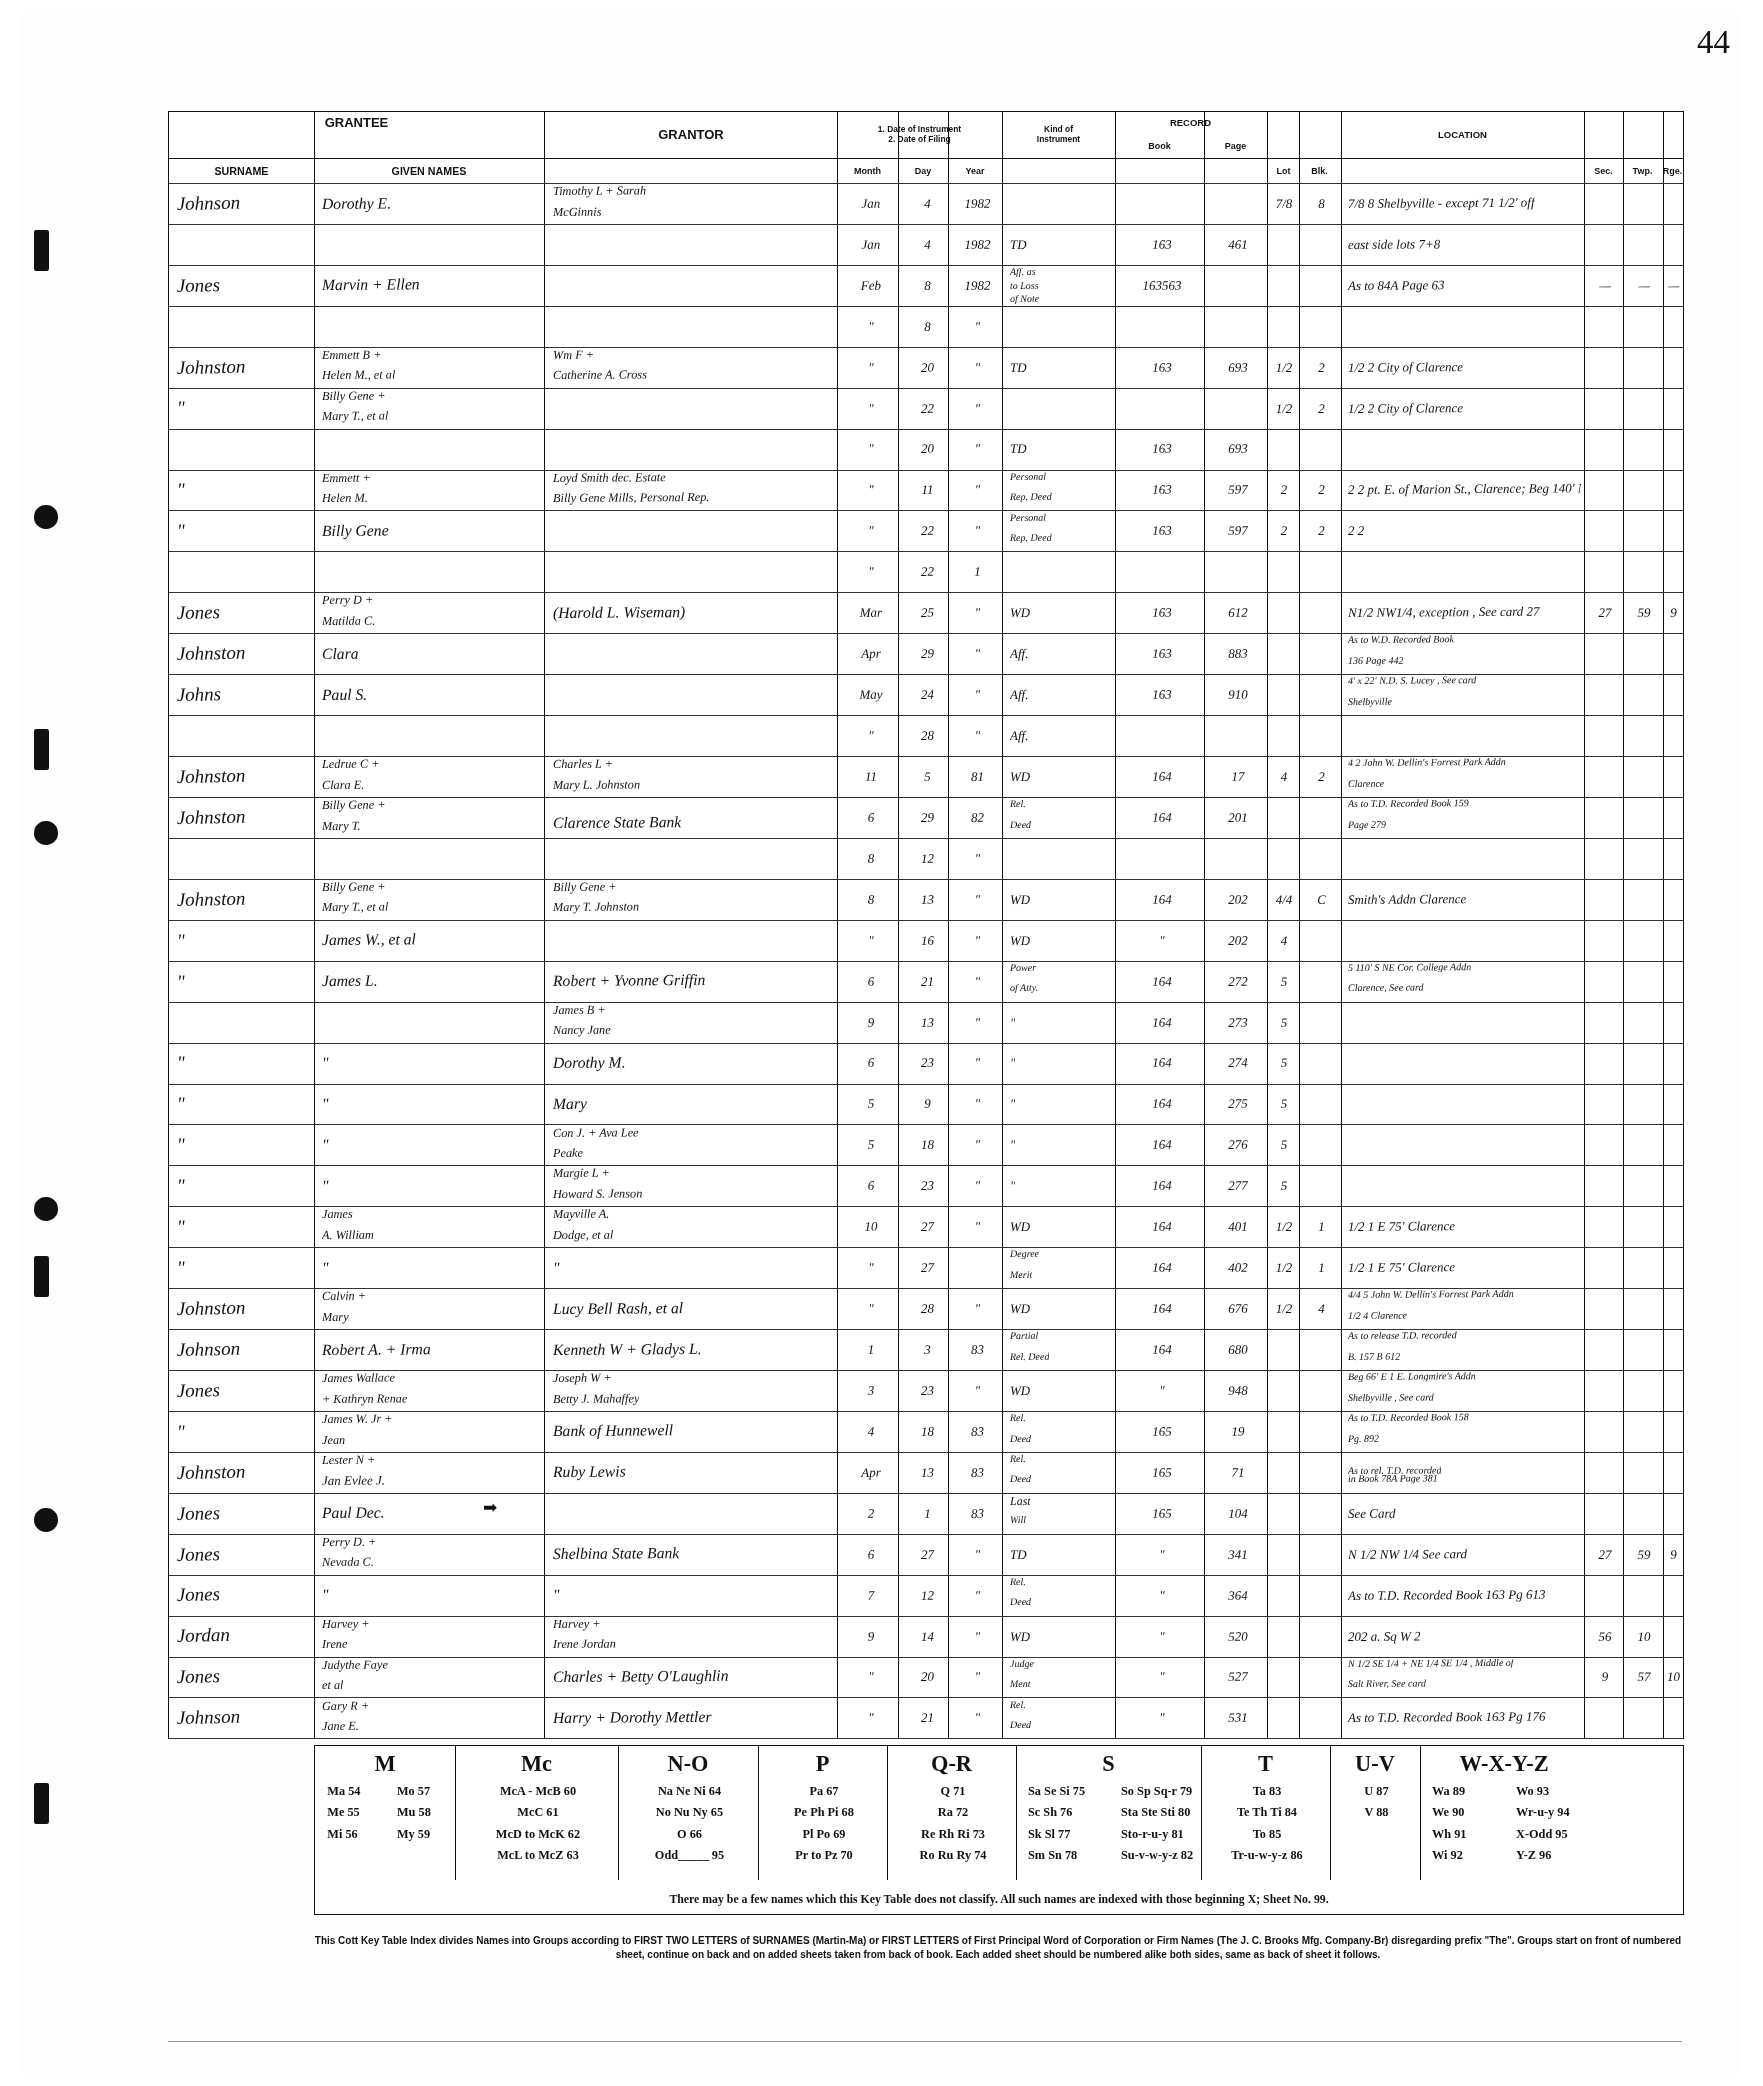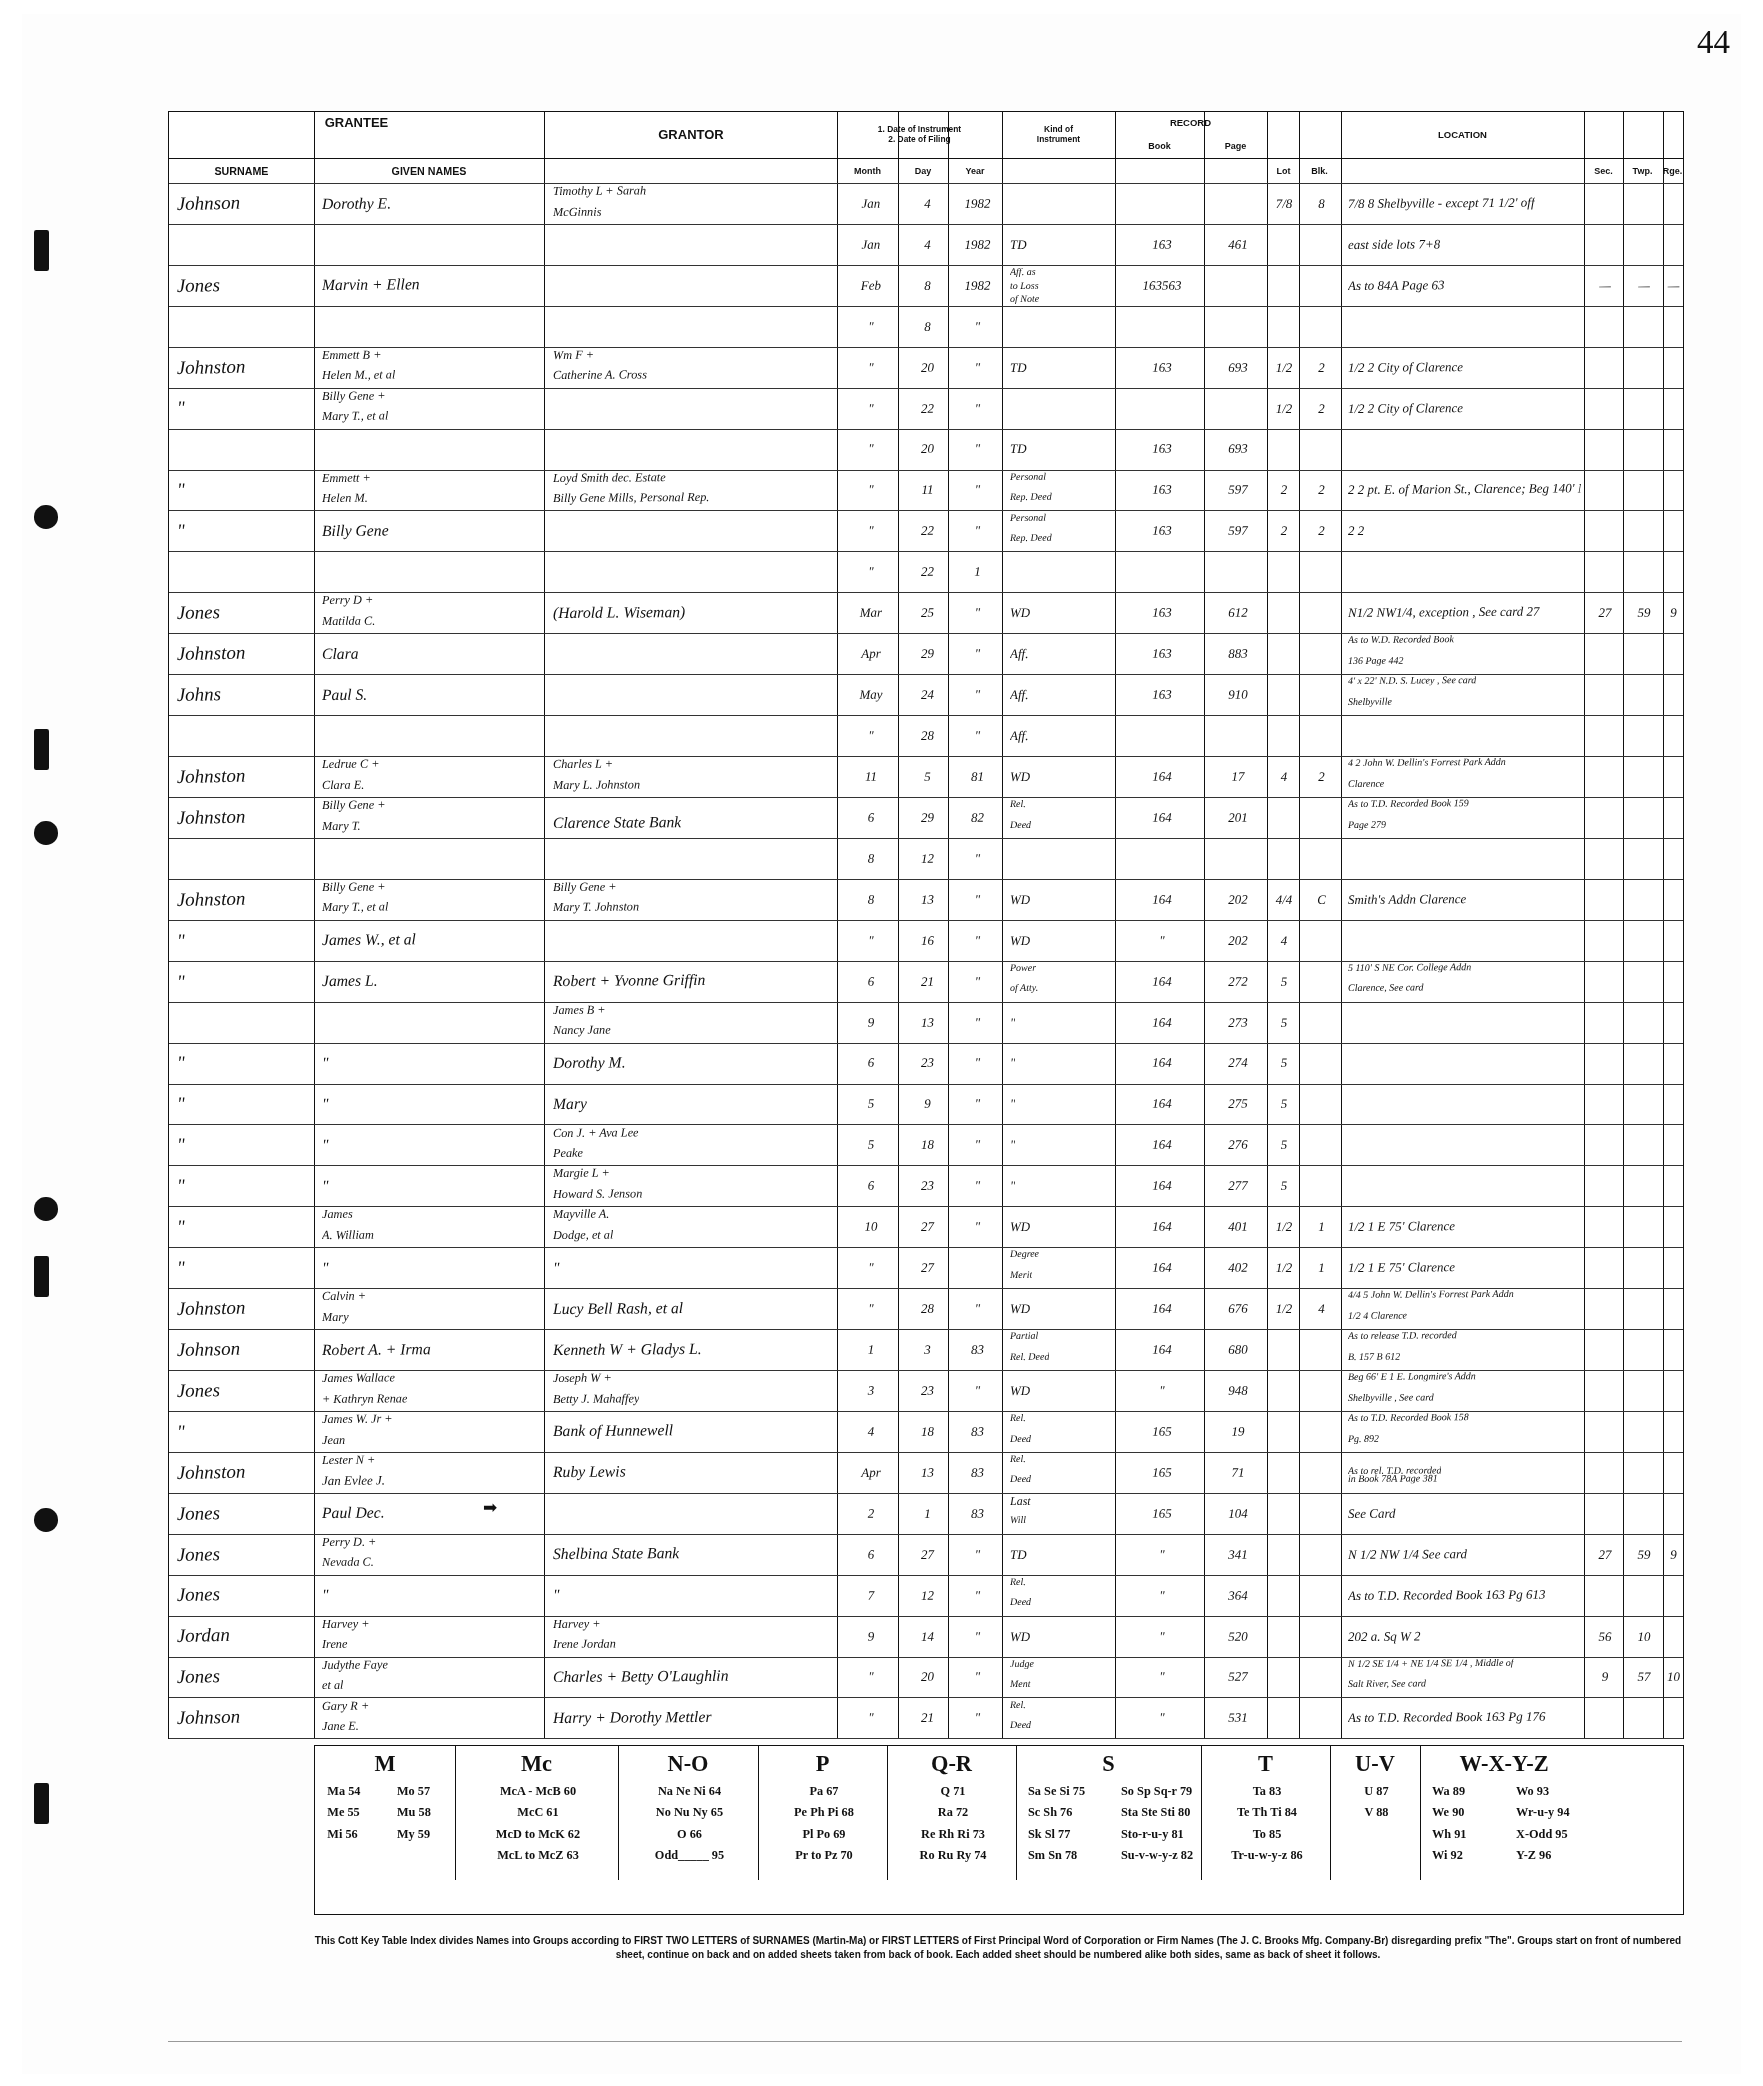--- a/index.html
+++ b/index.html
@@ -686,18 +686,19 @@
       <div class="keycolline" style="left: 1105px;"></div>
       <div class="keyhdr" style="left: 1105px; width: 168px;">W-X-Y-Z</div>
       <div class="keyrow" style="left: 1117px; top: 38px;">Wa  89</div>
       <div class="keyrow" style="left: 1117px; top: 59px;">We  90</div>
       <div class="keyrow" style="left: 1117px; top: 81px;">Wh  91</div>
       <div class="keyrow" style="left: 1117px; top: 102px;">Wi  92</div>
       <div class="keyrow" style="left: 1201px; top: 38px;">Wo  93</div>
       <div class="keyrow" style="left: 1201px; top: 59px;">Wr-u-y  94</div>
       <div class="keyrow" style="left: 1201px; top: 81px;">X-Odd  95</div>
       <div class="keyrow" style="left: 1201px; top: 102px;">Y-Z  96</div>
+      <div class="keynote">There may be a few names which this Key Table does not classify.  All such names are indexed with those beginning X; Sheet No. 99.</div>
     </div>
 
   <div class="footnote">This Cott Key Table Index divides Names into Groups according to FIRST TWO LETTERS of SURNAMES (Martin-Ma) or FIRST LETTERS of First Principal Word of Corporation or Firm Names (The J. C. Brooks Mfg. Company-Br) disregarding prefix "The". Groups start on front of numbered sheet, continue on back and on added sheets taken from back of book. Each added sheet should be numbered alike both sides, same as back of sheet it follows.</div>
   <div class="bottomline"></div>
 </div>
 
 
 </body></html>

